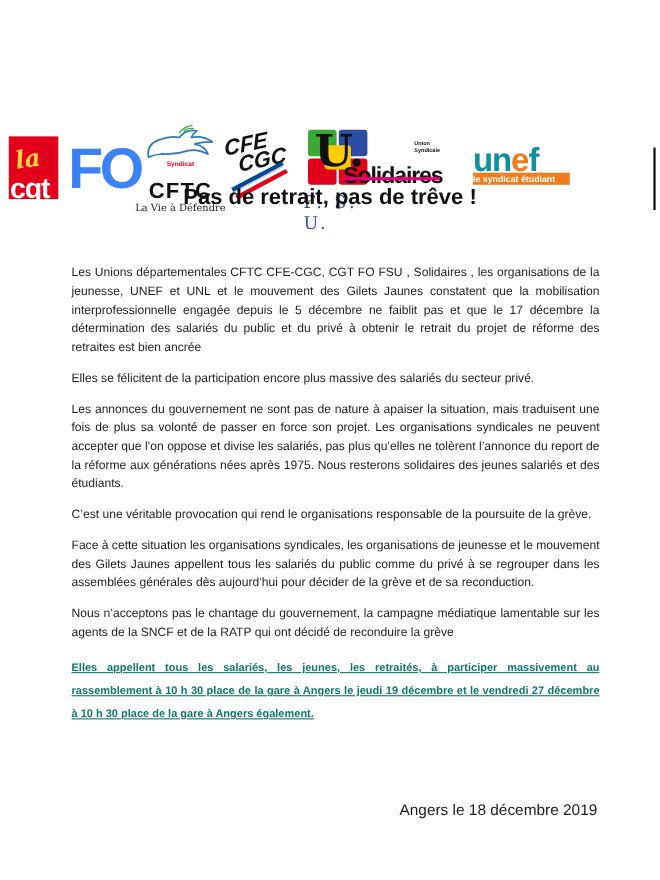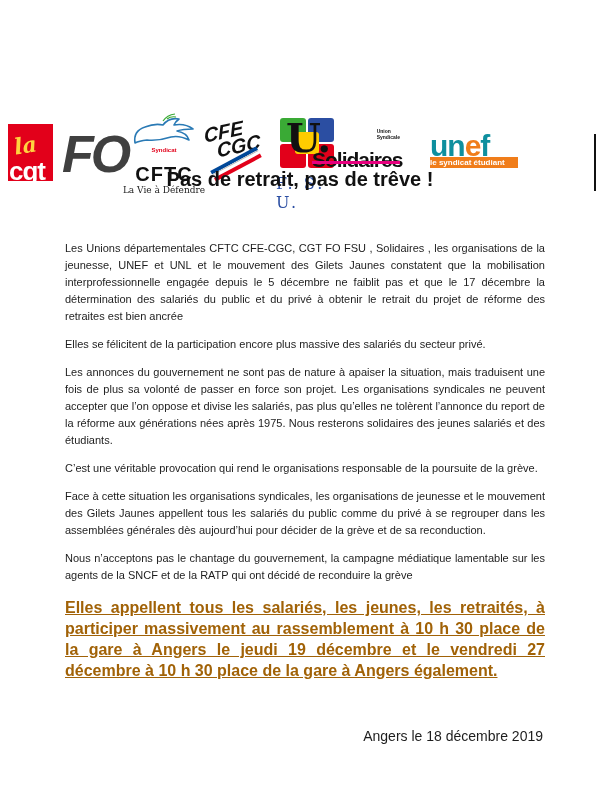--- a/index.html
+++ b/index.html
@@ -18,21 +18,21 @@
   .logo-strip { position: absolute; left: 0; top: 56px; width: 600px; height: 86px; }
   .logo { position: absolute; }
 
   
   .cgt-box { left: 8px; top: 68px; width: 45px; height: 57px; background: #e2001a; }
   .cgt-la { position: absolute; left: 6px; top: 8px; color: #ffd23f; font-style: italic; font-weight: bold; font-size: 22px; font-family: "DejaVu Serif", serif; transform: rotate(-8deg); }
   .cgt-word { position: absolute; left: 1px; bottom: -6px; color: #ffffff; font-weight: bold; font-size: 26px; letter-spacing: -1px; text-align: right; }
 
   
   .fo-box { left: 62px; top: 70px; width: 62px; height: 58px; }
-  .fo-text { color: #404040; font-weight: bold; font-style: italic; font-size: 52px; line-height: 56px; letter-spacing: -3px; }
+  .fo-text { color: #3b82f6; font-weight: bold; font-size: 52px; line-height: 56px; letter-spacing: -3px; }
 
   
   .cftc-box { left: 120px; top: 57px; width: 88px; height: 82px; text-align: center; }
   .cftc-dove { display: block; margin: 0 auto; }
   .cftc-syndicat { color: #e2001a; font-size: 6px; font-weight: bold; display: block; margin-top: -2px; }
   .cftc-word { color: #111111; font-weight: bold; font-size: 20px; letter-spacing: 1px; line-height: 18px; display: block; margin-top: 12px; }
   .cftc-tagline { color: #222222; font-size: 9px; font-family: "DejaVu Serif", serif; display: block; margin-top: 2px; }
 
   
   .cfecgc-box { left: 196px; top: 62px; width: 76px; height: 68px; }
@@ -84,22 +84,22 @@
     letter-spacing: 0px;
   }
 
   
   .doc-body { position: absolute; left: 65px; top: 240px; width: 480px; }
   .doc-body p {
     font-size: 11px; line-height: 17px; text-align: justify; text-align-last: left;
     color: #1d1d1d; margin-bottom: 11px;
   }
   .doc-body p.emphasis {
-    font-size: 16px; line-height: 21px; font-weight: bold;
-    text-decoration: underline; color: #a16207; margin-top: 13px;
+    font-size: 10px; line-height: 21px; font-weight: bold;
+    text-decoration: underline; color: #0f766e; margin-top: 13px;
   }
   .date-line {
     position: absolute; right: 57px; top: 728px;
     font-size: 14px; color: #1d1d1d;
   }
 </style>
 </head>
 <body>
 
 <div class="page">

